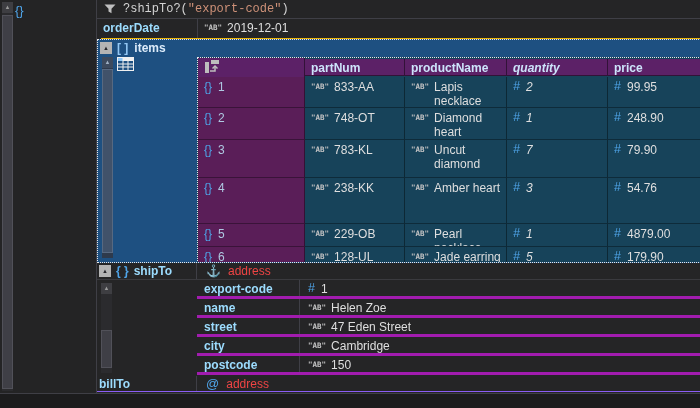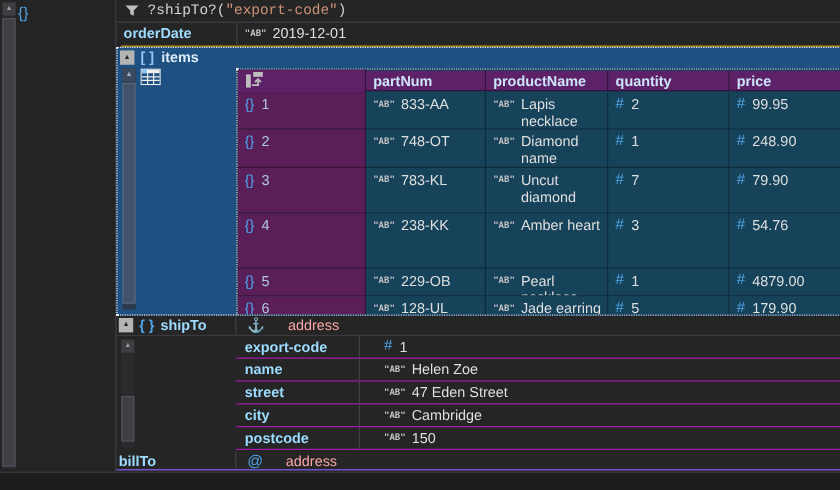--- a/index.html
+++ b/index.html
@@ -47,40 +47,40 @@
   .inner-sb{position:absolute;left:4px;top:17px;width:11px;height:201px;background:#2E3A4C;}
   .inner-sb .sb-btn{background:#3C4A5E;color:#9FB0C4;}
   .inner-sb .sb-thumb{position:absolute;left:0;top:12px;width:11px;height:184px;background:#41526A;border:1px solid #576981;}
 
   .inner-table{position:absolute;left:99px;top:17px;width:504px;height:206px;border:1px dotted #E8E8E8;
                overflow:hidden;background:var(--cell-teal);}
   .thead{display:flex;height:19px;align-items:center;}
   .hcell{background:var(--header-purple);color:#CDE4FB;font-weight:bold;padding:2px 0 0 6px;
          border-right:1px solid rgba(0,0,0,0.45);border-bottom:1px solid rgba(0,0,0,0.45);}
   .c0{width:107px;flex:none;} .c1{width:100px;flex:none;} .c2{width:102px;flex:none;}
-  .c3{width:101px;flex:none;} .c4{width:130px;flex:none;}
+  .c3{width:101px;flex:none;font-style:italic;} .c4{width:130px;flex:none;}
   .trow{display:flex;}
   .cell{border-right:1px solid rgba(0,0,0,0.4);border-bottom:1px solid rgba(0,0,0,0.35);
         display:flex;align-items:flex-start;padding:3px 0 0 6px;overflow:hidden;}
   .idx-cell{background:var(--index-purple);color:#AFC9E2;}
   .dcell{background:var(--cell-teal);color:#DFDFDF;}
   .cellval{line-height:14px;}
 
   
   .shipto-row{position:absolute;top:263px;left:0;width:100%;height:17px;display:flex;border-bottom:1px solid #3A3A3E;}
   .st-label-zone{width:100px;flex:none;position:relative;border-right:1px solid #3F3F46;display:flex;gap:5px;padding:1px 0 0 19px;}
   .st-label-zone .collapse-btn{top:2px;}
   .st-bracket{color:var(--accent);font-weight:bold;}
   .st-key{color:var(--key-blue);font-weight:bold;}
   .st-val{flex:1;display:flex;gap:7px;padding:1px 0 0 9px;align-items:flex-start;}
   .anchor-ic{color:#3FA7E0;font-size:12px;line-height:15px;}
-  .addr-text{color:#fca5a5;margin-left:12px;}
+  .addr-text{color:#ef4444;}
 
   #shipto-fields{position:absolute;top:280px;left:100px;width:504px;height:95px;}
-  .frow{display:flex;height:19px;border-bottom:1px solid #a21caf;gap:12px;}
+  .frow{display:flex;height:19px;border-bottom:3px solid #a21caf;}
   .fkey{width:103px;flex:none;padding:2px 0 0 7px;color:var(--key-blue);font-weight:bold;border-right:1px solid #3F3F46;}
   .fval{flex:1;display:flex;align-items:flex-start;padding:2px 0 0 8px;color:#DFDFDF;}
 
   .shipto-sb{position:absolute;left:4px;top:283px;width:11px;height:90px;background:#2B2B2E;}
   .shipto-sb .sb-thumb{position:absolute;left:0;top:47px;width:11px;height:38px;background:#3F3F46;border:1px solid #515159;}
 
   
   .billto-row{position:absolute;top:375px;left:0;width:100%;height:17px;display:flex;border-bottom:1px solid #8b5cf6;align-items:center;}
   .bt-key{width:100px;flex:none;border-right:1px solid #3F3F46;padding:1px 0 0 2px;color:var(--key-blue);font-weight:bold;}
   .bt-val{flex:1;display:flex;gap:7px;padding:1px 0 0 9px;}
@@ -184,21 +184,21 @@
               <div class="cell idx-cell c0">
                 <span class="obj-icon">{}</span>
                 <span>2</span>
               </div>
               <div class="cell dcell c1">
                 <span class="str-icon">"AB"</span>
                 <span class="cellval">748-OT</span>
               </div>
               <div class="cell dcell c2">
                 <span class="str-icon">"AB"</span>
-                <span class="cellval">Diamond name</span>
+                <span class="cellval">Diamond heart</span>
               </div>
               <div class="cell dcell c3">
                 <span class="num-icon">#</span>
                 <span class="cellval">1</span>
               </div>
               <div class="cell dcell c4">
                 <span class="num-icon">#</span>
                 <span class="cellval">248.90</span>
               </div>
             </div>

